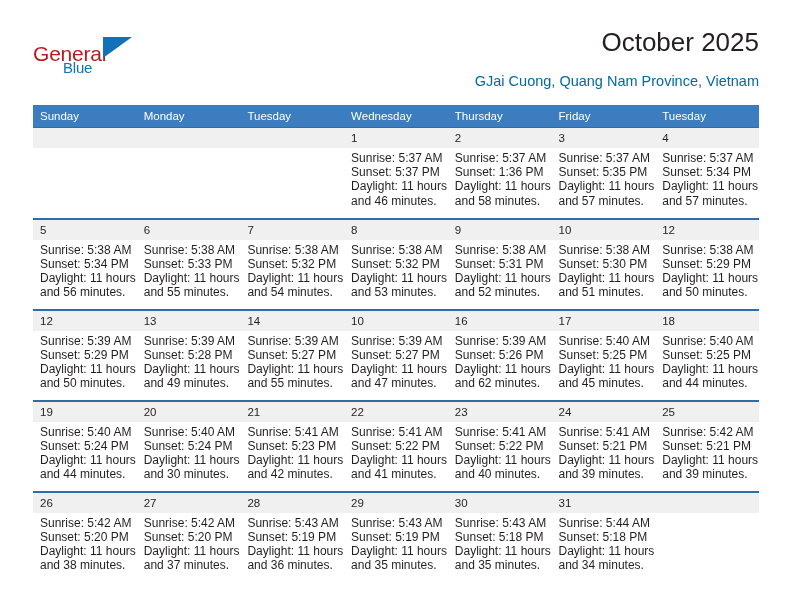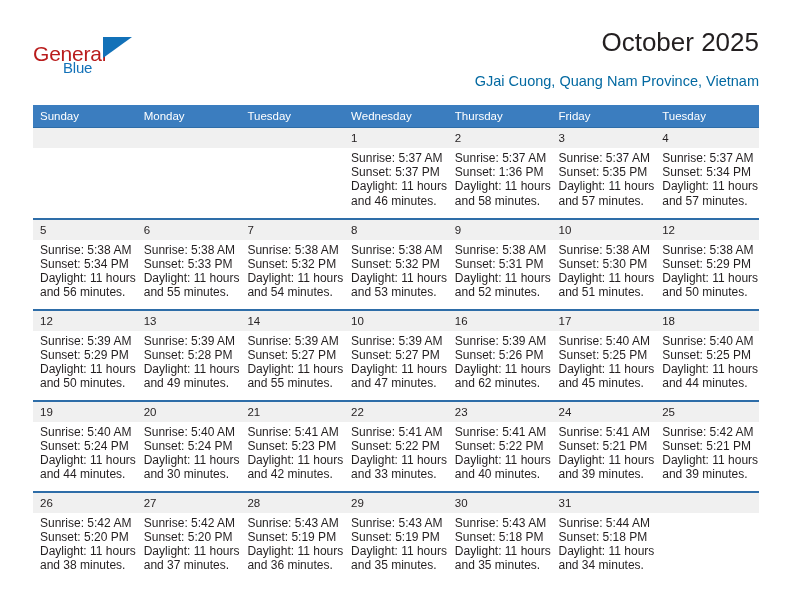--- a/index.html
+++ b/index.html
@@ -366,21 +366,21 @@
                 <div>Daylight: 11 hours</div>
                 <div>and 42 minutes.</div>
               </div>
             </td>
             <td>
               <span class="daynum">22</span>
               <div class="info">
                 <div>Sunrise: 5:41 AM</div>
                 <div>Sunset: 5:22 PM</div>
                 <div>Daylight: 11 hours</div>
-                <div>and 33 minutes.</div>
+                <div>and 41 minutes.</div>
               </div>
             </td>
             <td>
               <span class="daynum">23</span>
               <div class="info">
                 <div>Sunrise: 5:41 AM</div>
                 <div>Sunset: 5:22 PM</div>
                 <div>Daylight: 11 hours</div>
                 <div>and 40 minutes.</div>
               </div>

